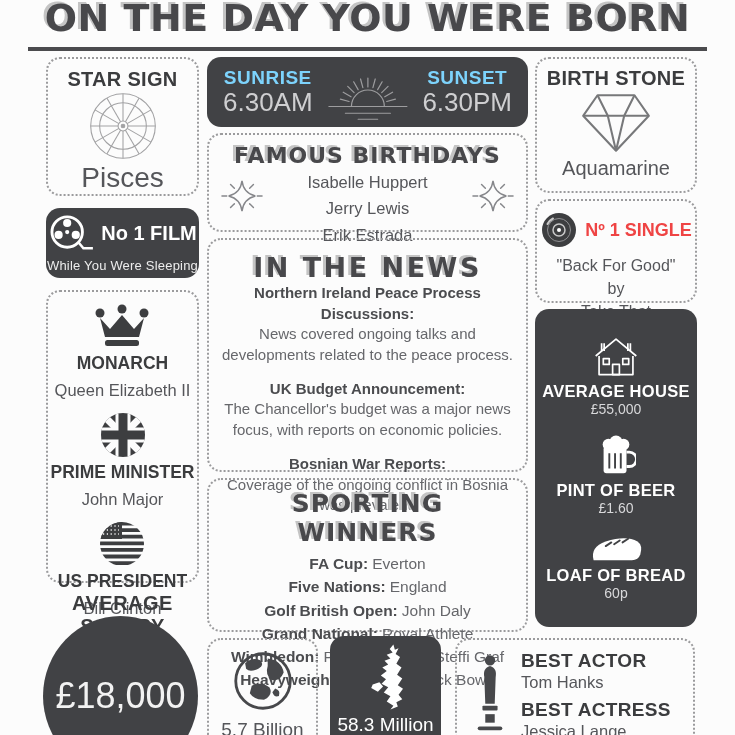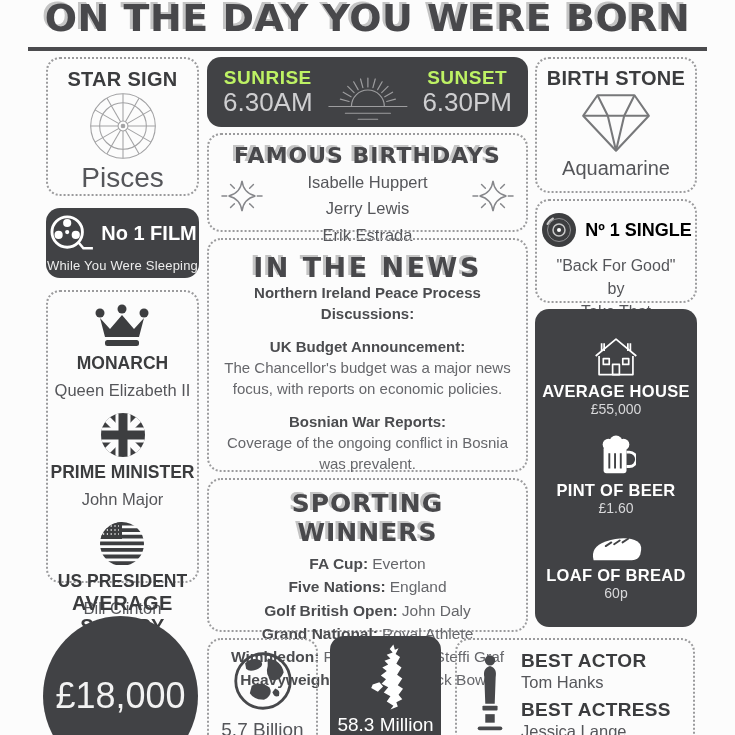--- a/index.html
+++ b/index.html
@@ -29,21 +29,21 @@
 
   .card-title { font-size:20px; font-weight:bold; color:#3b3c3e; letter-spacing:0.3px; }
   .card-value { color:#55565a; }
 
   
   .star-box { left:46px; top:57px; width:153px; height:139px; padding-top:9px; }
   .star-box .card-value { font-size:28px; margin-top:1px; }
 
   
   .sun-box { left:207px; top:57px; width:321px; height:70px; display:flex; align-items:center; justify-content:space-between; padding:0 16px; }
-  .sun-label { font-size:19px; font-weight:bold; color:#bef264; letter-spacing:0.5px; }
+  .sun-label { font-size:19px; font-weight:bold; color:#7dd3fc; letter-spacing:0.5px; }
   .sun-time { font-size:26px; font-weight:300; color:#cfcfd1; line-height:1.05; }
 
   
   .stone-box { left:535px; top:57px; width:162px; height:136px; padding-top:8px; }
   .stone-box .card-value { font-size:20px; margin-top:1px; }
 
   
   .bday-box { left:207px; top:133px; width:321px; height:99px; padding-top:8px; }
   .bday-title { font-size:22px; letter-spacing:1px; }
   .bday-names { font-size:16.5px; color:#55565a; line-height:1.42; margin-top:3px; }
@@ -52,21 +52,21 @@
 
   
   .film-box { left:46px; top:208px; width:153px; height:70px; display:flex; flex-direction:column; align-items:center; justify-content:center; }
   .film-row { display:flex; align-items:center; gap:7px; }
   .film-title { font-size:20px; font-weight:bold; color:#fff; }
   .film-value { font-size:13px; color:#ececec; margin-top:5px; letter-spacing:0.2px; }
 
   
   .single-box { left:535px; top:199px; width:162px; height:104px; padding-top:10px; }
   .single-row { display:flex; align-items:center; justify-content:center; gap:7px; }
-  .single-title { font-size:18px; font-weight:bold; color:#000000; }
+  .single-title { font-size:18px; font-weight:bold; color:#ef4444; }
   .single-lines { font-size:16px; color:#55565a; line-height:1.45; margin-top:5px; }
 
   
   .leaders-box { left:46px; top:290px; width:153px; height:293px; padding-top:12px; }
   .leader-group { margin-bottom:11px; }
   .leader-title { font-size:17.5px; font-weight:bold; color:#3b3c3e; margin-top:3px; }
   .leader-name { font-size:16.5px; color:#55565a; margin-top:7px; }
 
   
   .news-box { left:207px; top:238px; width:321px; height:234px; padding:12px 12px; }
@@ -280,20 +280,21 @@
       </svg>
       <div class="leader-title">US PRESIDENT</div>
       <div class="leader-name">Bill Clinton</div>
     </div>
   </div>
 
   <div class="box-dashed news-box">
     <div class="news-title display-title">IN THE NEWS</div>
     <div class="news-item">
       <div class="news-headline">Northern Ireland Peace Process Discussions:</div>
+      <div class="news-body">News covered ongoing talks and developments related to the peace process.</div>
     </div>
     <div class="news-item">
       <div class="news-headline">UK Budget Announcement:</div>
       <div class="news-body">The Chancellor's budget was a major news focus, with reports on economic policies.</div>
     </div>
     <div class="news-item">
       <div class="news-headline">Bosnian War Reports:</div>
       <div class="news-body">Coverage of the ongoing conflict in Bosnia was prevalent.</div>
     </div>
   </div>

